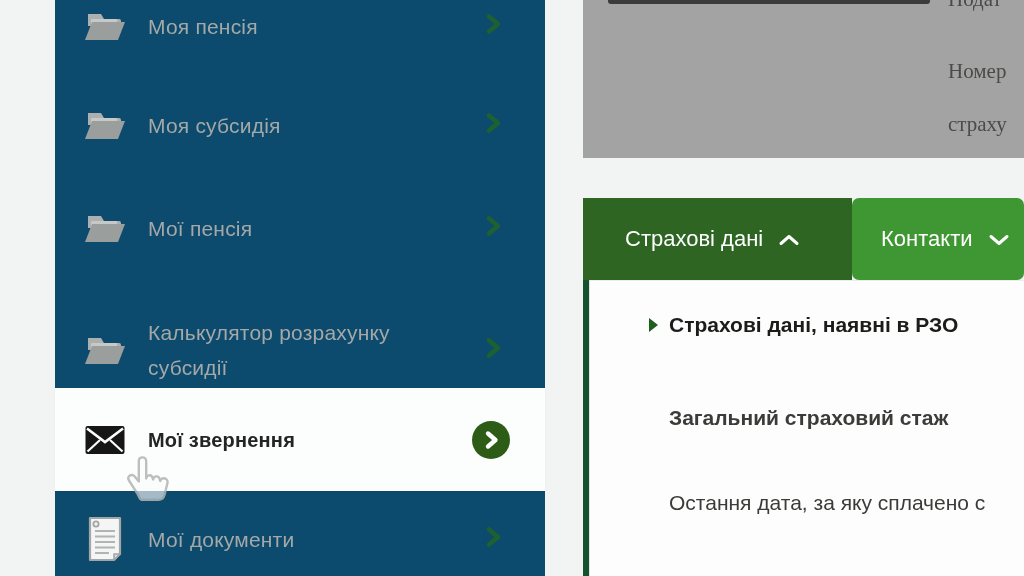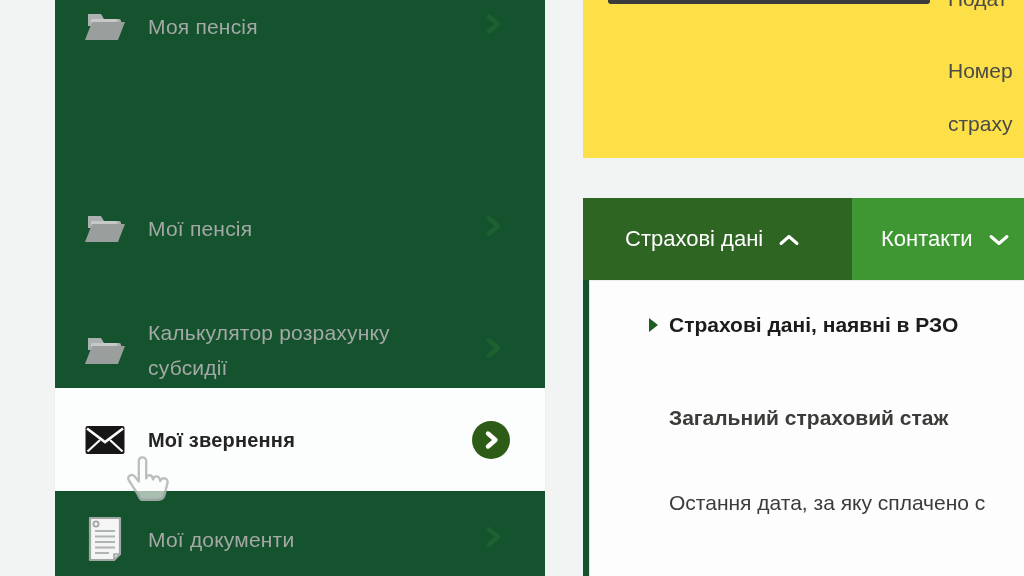--- a/index.html
+++ b/index.html
@@ -3,21 +3,21 @@
 <meta charset="utf-8">
 <style>
   html,body{margin:0;padding:0;}
   body{
     width:1024px;height:576px;position:relative;overflow:hidden;
     background:#f2f4f3;
     font-family:"Liberation Sans", sans-serif;
     -webkit-font-smoothing:antialiased;
   }
   
-  .sidebar{position:absolute;left:55px;top:0;width:490px;height:576px;background:#14532d;}
+  .sidebar{position:absolute;left:55px;top:0;width:490px;height:576px;background:#0c4a6e;}
   .side-item{position:absolute;left:0;width:100%;}
   .side-item .icon-box{position:absolute;left:28px;top:50%;transform:translateY(-50%);width:44px;display:flex;justify-content:center;}
   .side-item .label{
     position:absolute;left:93px;top:50%;transform:translateY(-50%);
     width:320px;font-size:21px;line-height:35px;color:#a4a8a7;letter-spacing:.2px;
   }
   .side-item .chev{position:absolute;left:430px;top:50%;transform:translateY(-50%);}
   .side-item.active{background:#fcfdfd;box-shadow:0 1px 2px rgba(0,0,0,0.04);}
   .side-item.active .label{color:#242424;font-weight:bold;font-size:20px;}
   .circle-btn{
@@ -26,31 +26,31 @@
     display:flex;align-items:center;justify-content:center;
   }
   .item-1{top:0;height:52px;}
   .item-2{top:98px;height:54px;}
   .item-3{top:200px;height:56px;}
   .item-4{top:300px;height:100px;}
   .item-5{top:388px;height:103px;}
   .item-6{top:512px;height:54px;}
   .hand-cursor{position:absolute;left:126px;top:448px;opacity:.85;}
   
-  .card-top{position:absolute;left:583px;top:0;width:441px;height:158px;background:#fde047;overflow:hidden;}
+  .card-top{position:absolute;left:583px;top:0;width:441px;height:158px;background:#a3a3a3;overflow:hidden;font-family:Liberation Serif, serif;}
   .dark-strip{position:absolute;left:25px;top:-3px;width:322px;height:7px;background:#3b3b3b;border-radius:3px;filter:blur(.6px);}
   .frag{position:absolute;left:365px;color:#4a4a48;font-size:21px;white-space:nowrap;}
   .frag-top{top:-13px;}
   .frag-l1{top:59px;}
   .frag-l2{top:92px;margin-top:20px;}
   .tabs{position:absolute;left:583px;top:198px;width:441px;height:82px;display:flex;}
   .tab{display:flex;align-items:center;color:#ffffff;font-size:22px;cursor:default;}
   .tab .caret{margin-left:14px;display:inline-flex;}
   .tab-active{width:269px;background:#2e6523;padding-left:42px;box-sizing:border-box;}
-  .tab-inactive{flex:1;background:#3f9733;padding-left:29px;box-sizing:border-box;}
+  .tab-inactive{flex:1;background:#3f9733;padding-left:29px;box-sizing:border-box;border-radius:7px;}
   .panel{
     position:absolute;left:583px;top:280px;width:438px;height:296px;
     background:#fdfdfd;border-left:6px solid #14532d;
     box-shadow:inset 1px 0 0 #e2e4e3, inset 0 1px 0 #eceeed;
   }
   .panel-heading{
     position:absolute;left:59px;top:33px;display:flex;align-items:center;gap:10px;
     font-weight:bold;font-size:21px;color:#1c1c1a;white-space:nowrap;
   }
   .panel-row{position:absolute;left:80px;font-size:21px;color:#3b3b39;white-space:nowrap;}
@@ -71,20 +71,35 @@
         </svg>
     </span>
     <span class="label">Моя пенсія</span>
     <span class="chev">
       <svg width="17" height="23" viewBox="0 0 17 23">
           <path d="M4 4 L13 11.5 L4 19" fill="none" stroke="#1e6130" stroke-width="4.6" stroke-linejoin="round" stroke-linecap="round"></path>
         </svg>
     </span>
   </div>
 
+  <div class="side-item item-2">
+    <span class="icon-box">
+      <svg width="44" height="36" viewBox="0 0 44 36">
+          <path d="M5 6 h13 l3 5 h15 a2 2 0 0 1 2 2 v5 H5 Z" fill="#acb0af"></path>
+          <rect x="8" y="11" width="26" height="7" rx="1" fill="#c6c9c8"></rect>
+          <path d="M2 32 L9 14 h33 l-7 18 Z" fill="#9a9e9d"></path>
+        </svg>
+    </span>
+    <span class="label">Моя субсидія</span>
+    <span class="chev">
+      <svg width="17" height="23" viewBox="0 0 17 23">
+          <path d="M4 4 L13 11.5 L4 19" fill="none" stroke="#1e6130" stroke-width="4.6" stroke-linejoin="round" stroke-linecap="round"></path>
+        </svg>
+    </span>
+  </div>
 
   <div class="side-item item-3">
     <span class="icon-box">
       <svg width="44" height="36" viewBox="0 0 44 36">
           <path d="M5 6 h13 l3 5 h15 a2 2 0 0 1 2 2 v5 H5 Z" fill="#acb0af"></path>
           <rect x="8" y="11" width="26" height="7" rx="1" fill="#c6c9c8"></rect>
           <path d="M2 32 L9 14 h33 l-7 18 Z" fill="#9a9e9d"></path>
         </svg>
     </span>
     <span class="label">Мої пенсія</span>

